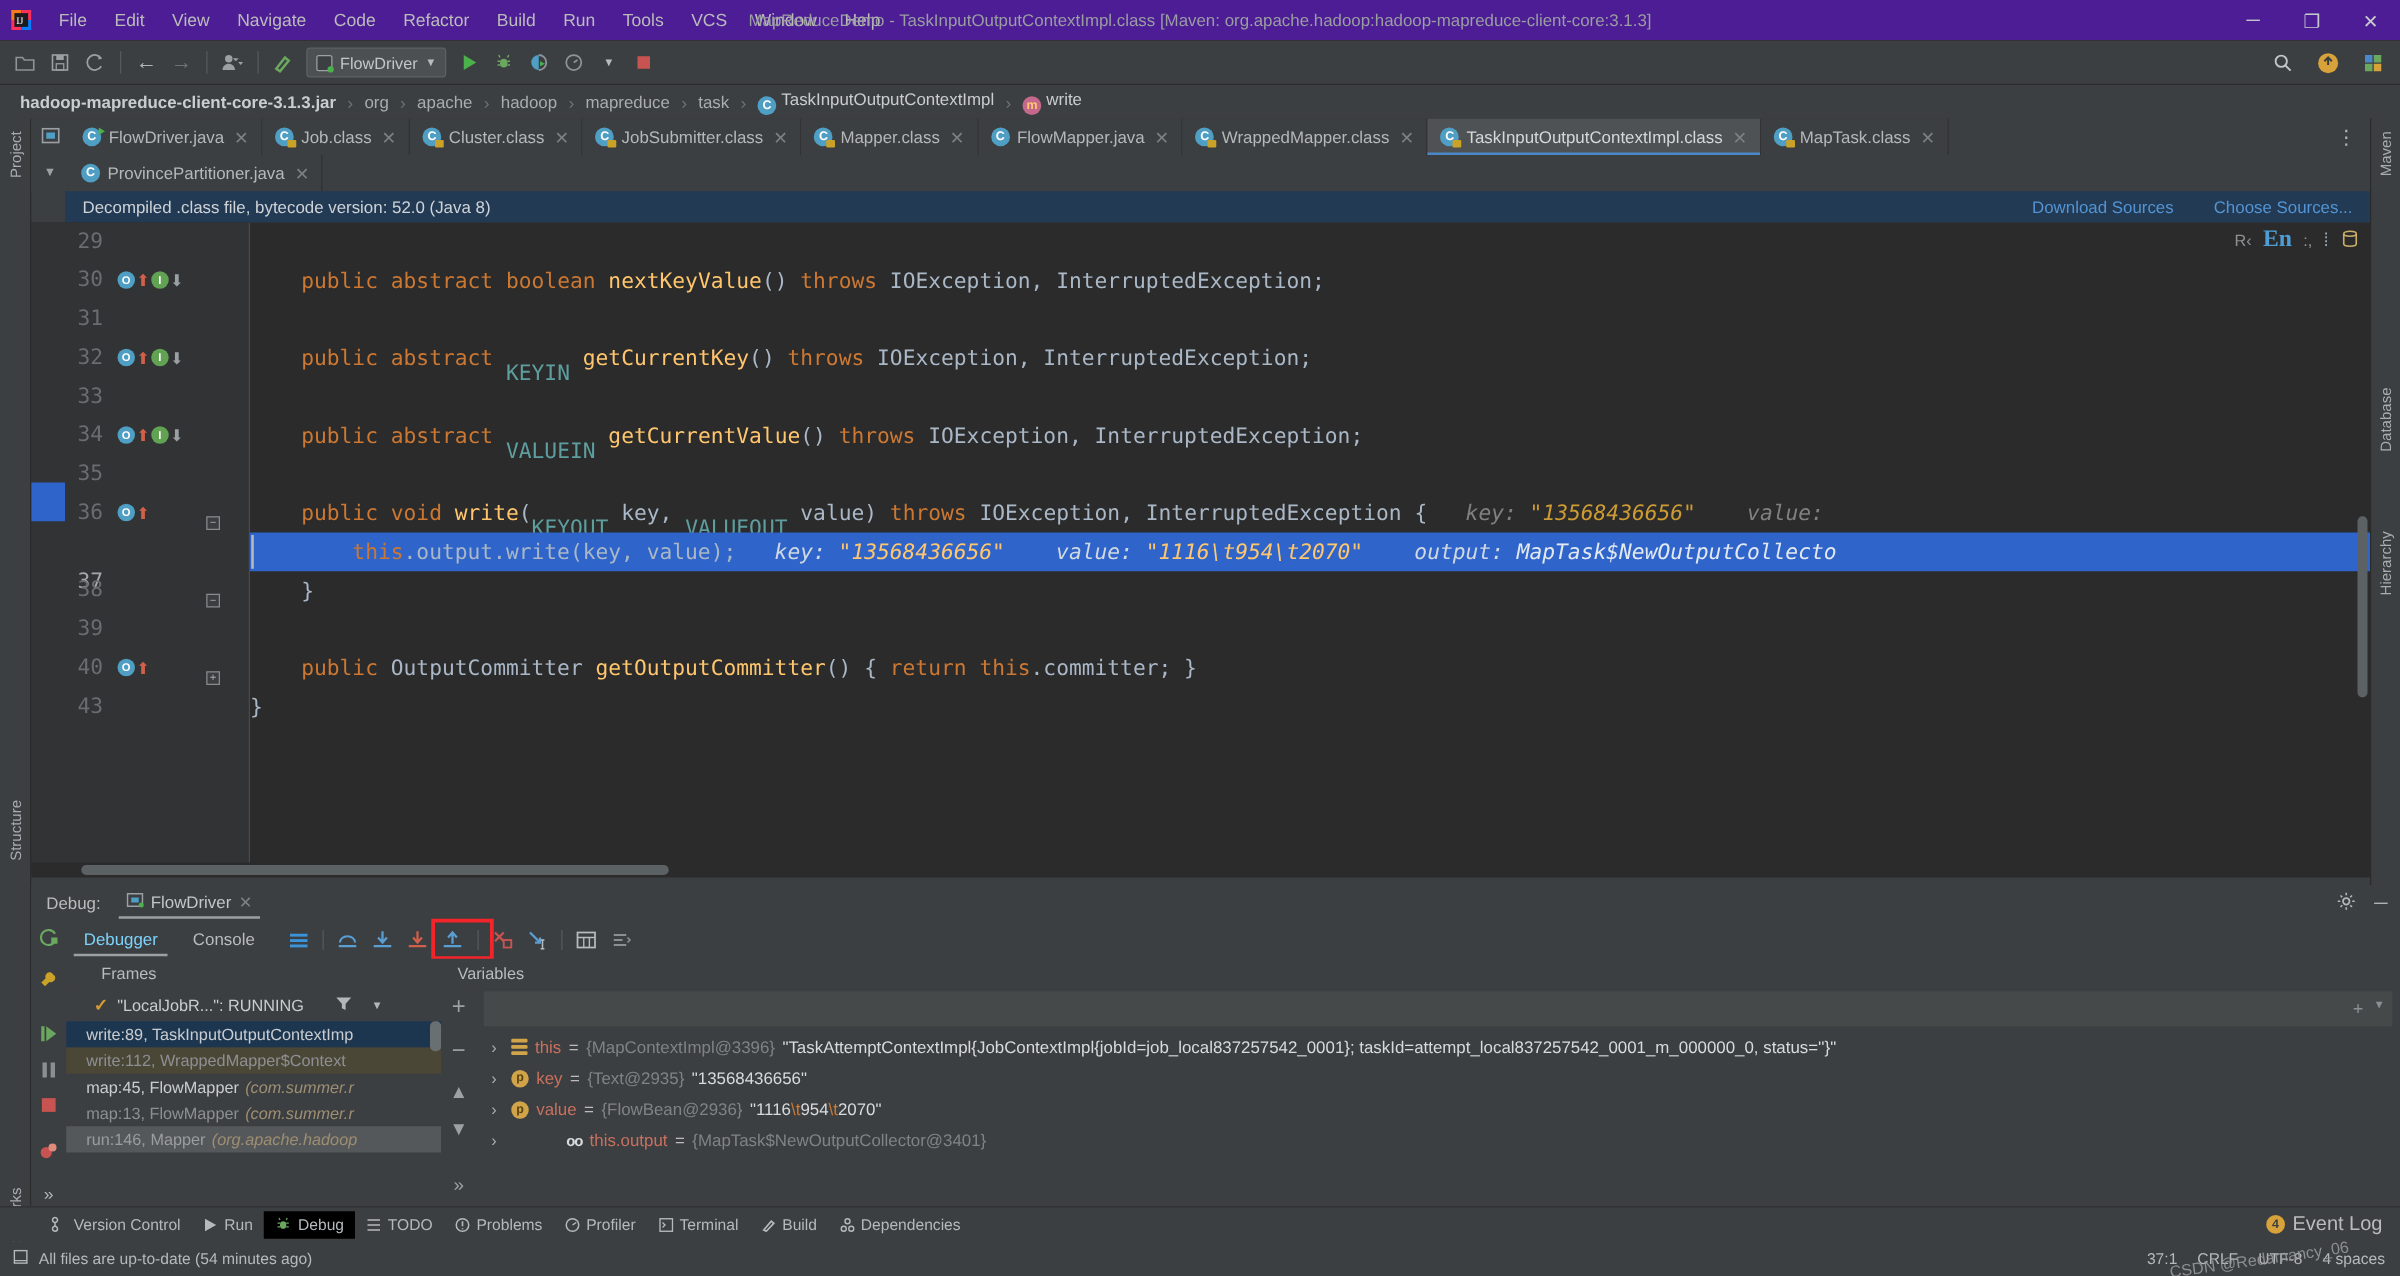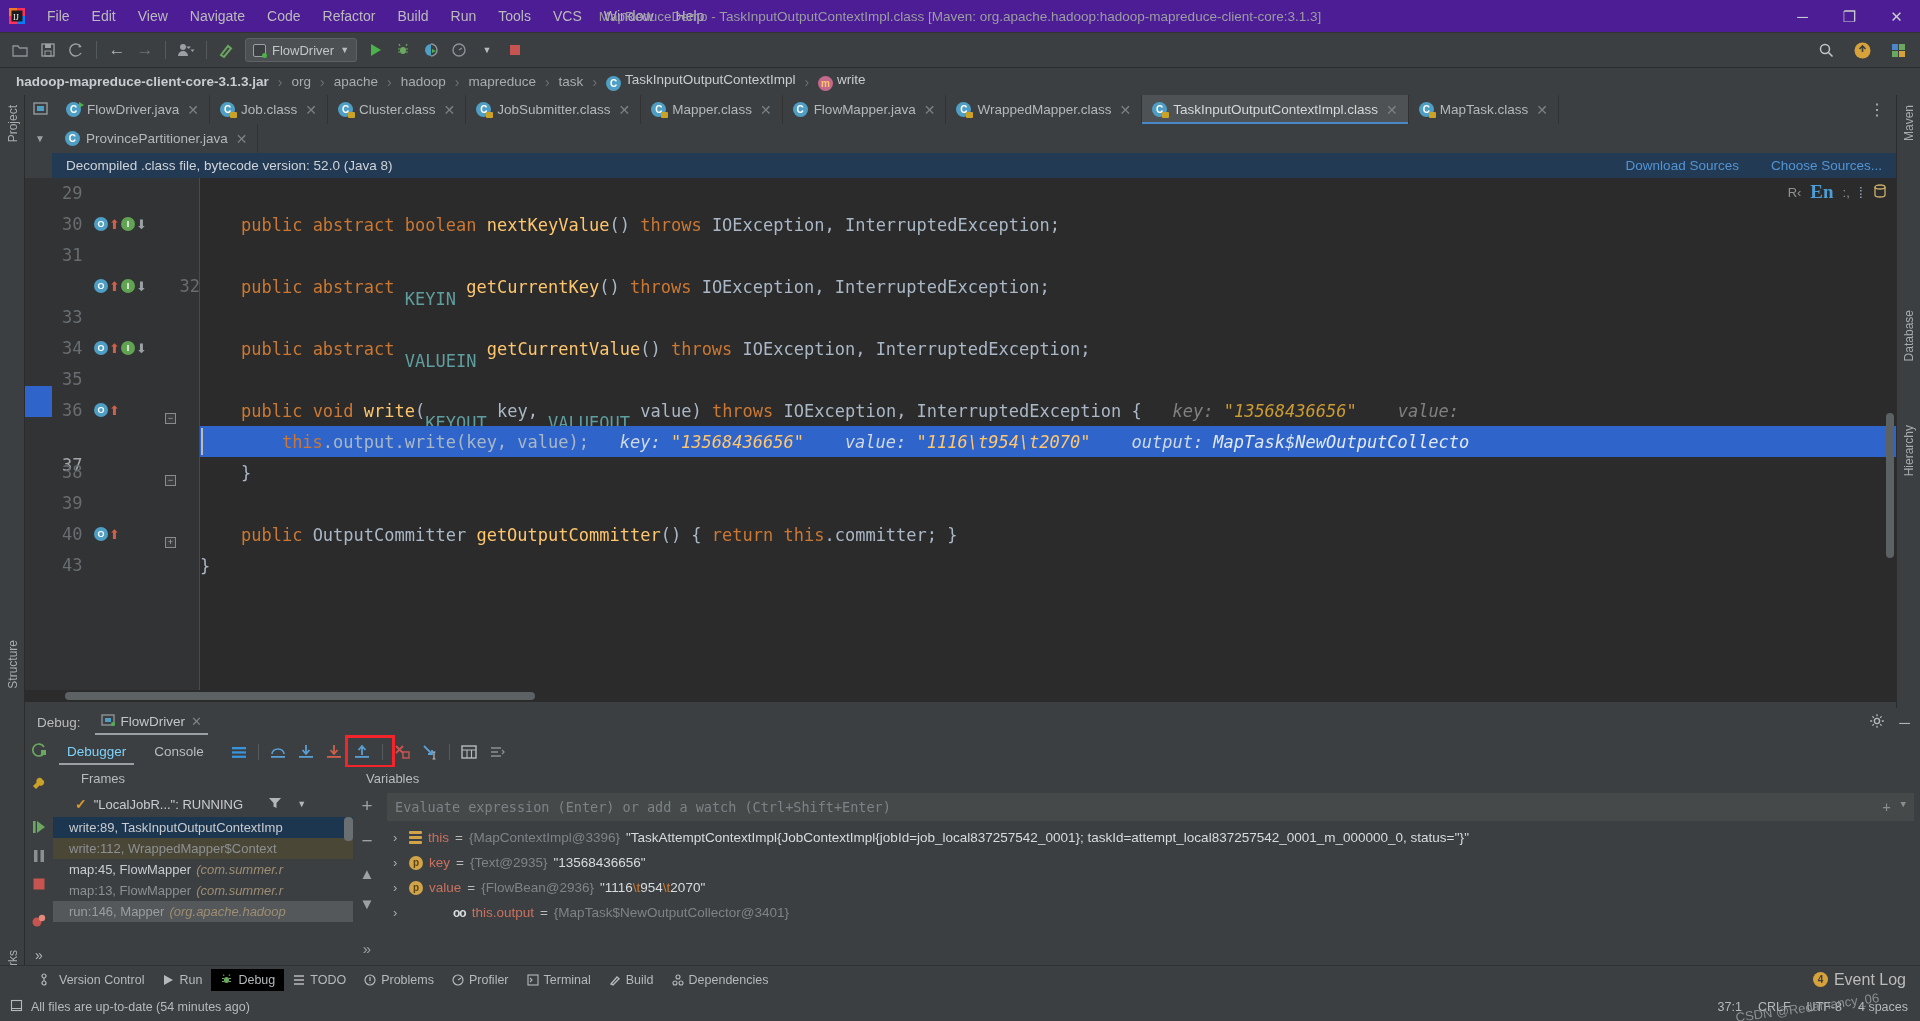--- a/index.html
+++ b/index.html
@@ -605,21 +605,21 @@
 
   <div class="editor">
     <div class="gutter-col">
       <div style="position:absolute;top:208px;left:0;width:27px;height:31px;background:#2f65ca;"></div>
     </div>
     <div class="gutter">
 
       <div class="lnum" style="top:0px;">29</div>
       <div class="lnum" style="top:31px;">30</div>
       <div class="lnum" style="top:62px;">31</div>
-      <div class="lnum" style="top:93px;text-align:right;">32</div>
+      <div class="lnum" style="top:93px;">32</div>
       <div class="lnum" style="top:124px;">33</div>
       <div class="lnum" style="top:155px;">34</div>
       <div class="lnum" style="top:186px;">35</div>
       <div class="lnum" style="top:217px;">36</div>
       <div class="lnum cur" style="top:248px;">37</div>
       <div class="lnum" style="top:279px;">38</div>
       <div class="lnum" style="top:310px;">39</div>
       <div class="lnum" style="top:341px;">40</div>
       <div class="lnum" style="top:372px;">43</div>
 
@@ -857,21 +857,20 @@
   <div class="frames-side">
     <span class="fside-btn" style="font-size:19px;">+</span>
     <span class="fside-btn" style="font-size:19px;">−</span>
     <span class="fside-btn">▲</span>
     <span class="fside-btn">▼</span>
     <span class="fside-btn" style="margin-top:auto;margin-bottom:8px;">»</span>
   </div>
 
   <div class="vars-panel">
     <div class="eval-row">
-      <span>Evaluate expression (Enter) or add a watch (Ctrl+Shift+Enter)</span>
       <span class="eval-right">
         <span>+</span>
         <span style="font-size:9px;">▼</span>
       </span>
     </div>
 
     <div class="var-row">
       <span class="chev">›</span>
       <span class="vicon-field">
           <span></span>

